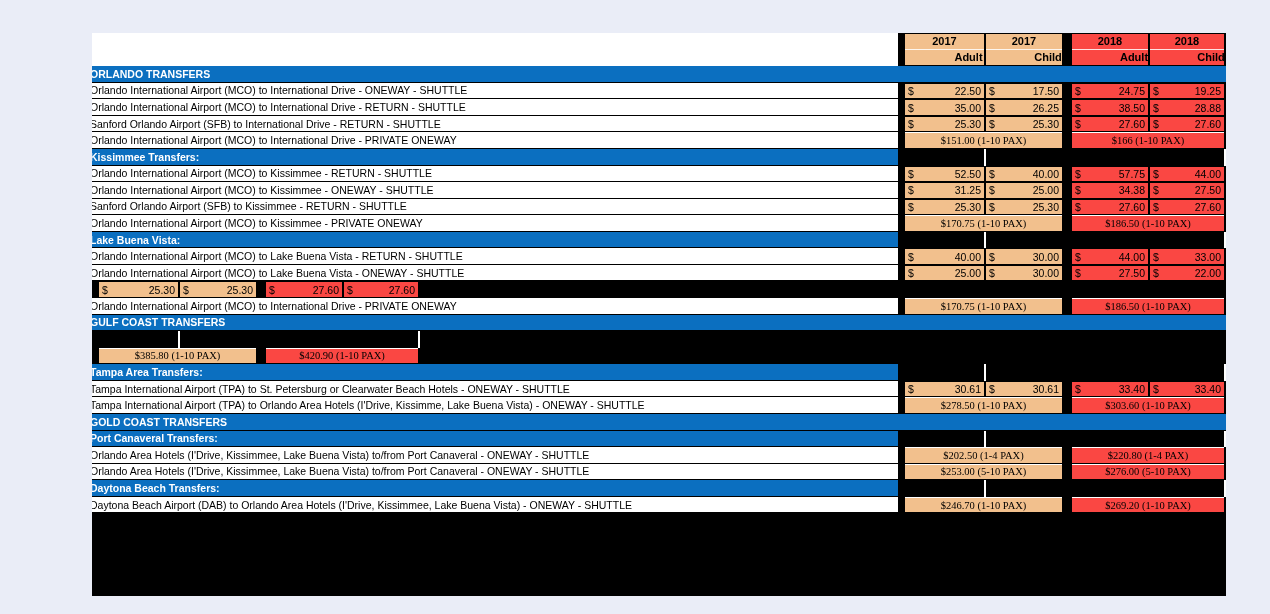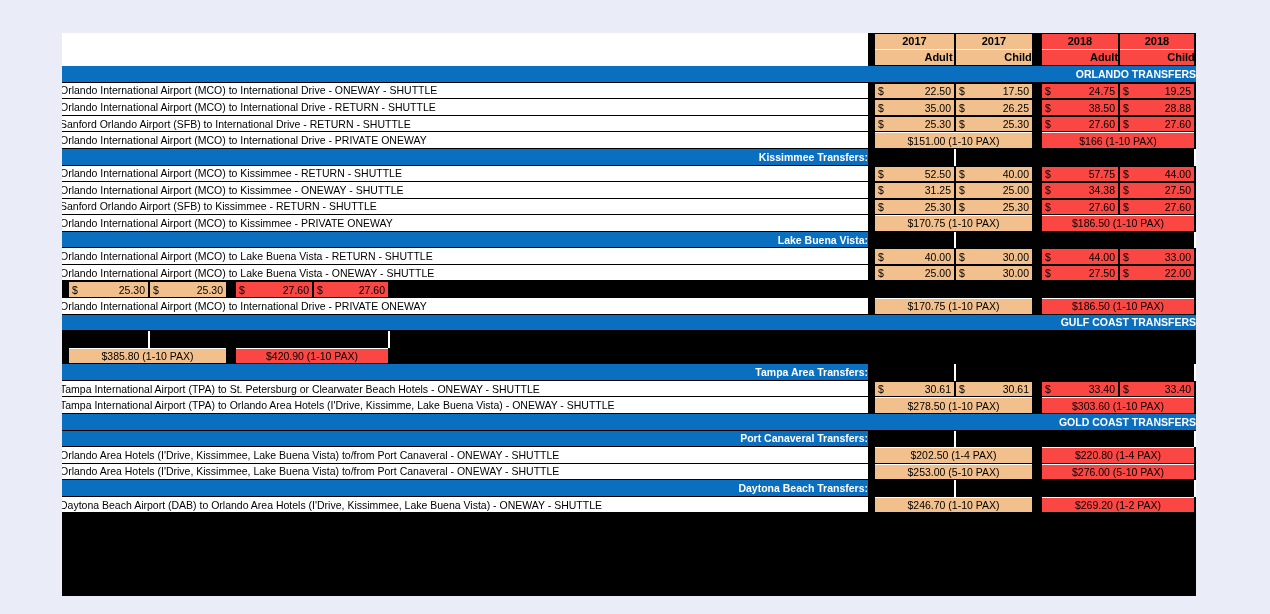--- a/index.html
+++ b/index.html
@@ -3,21 +3,21 @@
 <meta charset="utf-8">
 <style>
   html,body{margin:0;padding:0;}
   body{
     width:1270px;height:614px;
     background:#eaedf7;
     font-family:"Liberation Sans",sans-serif;
     position:relative;overflow:hidden;
   }
   .sheet{
-    position:absolute;left:62px;top:33px;
+    position:absolute;left:92px;top:33px;
     width:1134px;height:563px;
     background:#000;
   }
   .row{display:flex;height:16.5666px;}
   .c{box-sizing:border-box;overflow:hidden;white-space:nowrap;flex:none;
      display:flex;align-items:center;font-size:10.5px;color:#000;}
   
   .w-desc{width:806px}.w-gap1{width:7px}.w-a{width:79px}.w-sep{width:2px}
   .w-b{width:76px}.w-gap2{width:10px}.w-c{width:76px}.w-d{width:74px}.w-edge{width:2px}
   .w-m17{width:157px}.w-m18{width:152px}.w-full{width:1134px}
@@ -27,29 +27,29 @@
   .bg-peach{background:#f2c08d}
   .bg-red{background:#fa4743}
   
   .hcell{justify-content:center;font-weight:bold;font-size:11px;}
   .hrow1 .hcell{border-top:1px solid #000;border-bottom:1px solid rgba(255,255,255,.85);}
   .hrow2 .hcell{border-bottom:1px solid #000;padding-left:48px;}
   
   .desc{background:#fff;border-bottom:1px solid #000;}
   .desc .t{margin-left:-2px;text-align:center;}
   
-  .band{background:#0b6fc0;color:#fff;font-weight:bold;border-bottom:1px solid #000;justify-content:flex-end;}
+  .band{background:#0b6fc0;color:#fff;font-weight:bold;border-bottom:1px solid #000;}
   .band .t{margin-left:-2px;}
   
   .money{justify-content:space-between;padding:0 3px;
          border-top:1px solid #000;border-bottom:1px solid #000;}
   .money .cur{text-align:left}
   .money .amt{text-align:left}
   
-  .merged{justify-content:center;border-top:1px solid #fff;border-bottom:1px solid #000;}
+  .merged{justify-content:center;border-top:1px solid #fff;border-bottom:1px solid #000;font-family:Liberation Serif, serif;}
   
   .wline{background:#fff}
 </style>
 </head>
 <body>
 
 <div class="sheet">
 
   <div class="row hrow1">
     <div class="c w-desc bg-white"></div>
@@ -498,17 +498,17 @@
         <div class="c w-d bg-black"></div>
         <div class="c w-edge wline"></div>
       </div>
       <div class="row">
         <div class="c w-desc desc">
           <span class="t">Daytona Beach Airport (DAB) to Orlando Area Hotels (I'Drive, Kissimmee, Lake Buena Vista) - ONEWAY - SHUTTLE</span>
         </div>
         <div class="c w-gap1 bg-black"></div>
         <div class="c w-m17 merged bg-peach">$246.70 (1-10 PAX)</div>
         <div class="c w-gap2 bg-black"></div>
-        <div class="c w-m18 merged bg-red">$269.20 (1-2 PAX)</div>
+        <div class="c w-m18 merged bg-red">$269.20 (1-10 PAX)</div>
         <div class="c w-edge bg-black"></div>
       </div>
     </div>
 </div>
 
 </body></html>

